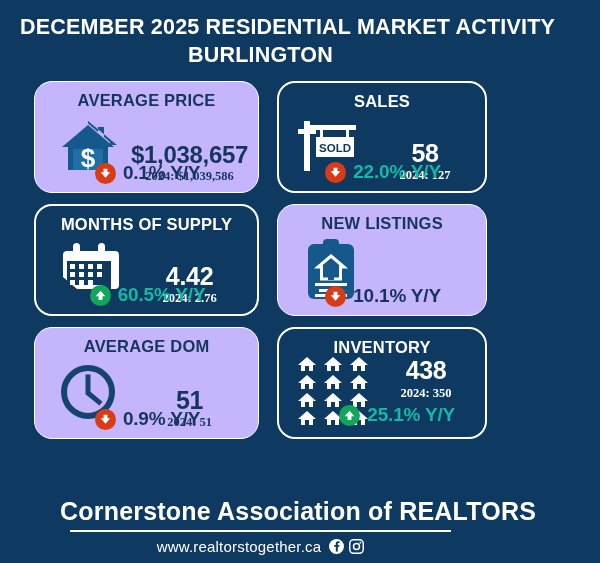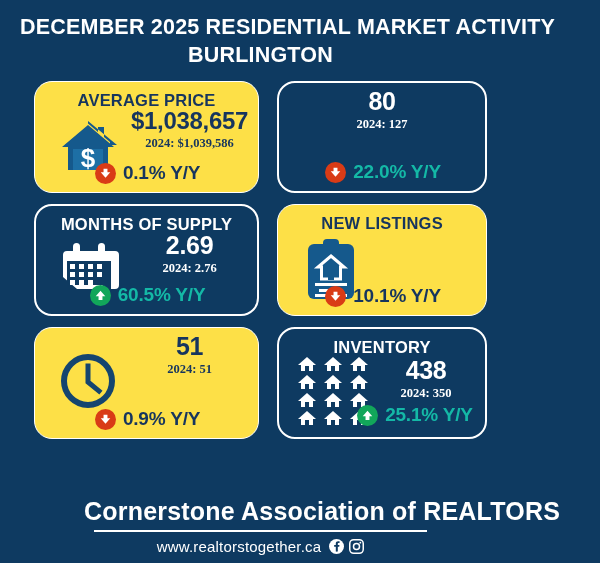--- a/index.html
+++ b/index.html
@@ -48,21 +48,21 @@
 
   .card {
     border-radius: 18px;
     height: 112px;
     position: relative;
     padding: 6px 10px 6px 10px;
     display: flex;
     flex-direction: column;
   }
   .card.light {
-    background: #fde047;
+    background: #c4b5fd;
     border: 1px solid #ffffff;
   }
   .card.dark {
     background: #0e3a61;
     border: 2px solid #ffffff;
   }
 
   .card-title {
     text-align: center;
     font-weight: bold;
@@ -87,21 +87,21 @@
     display: flex;
     align-items: center;
     justify-content: center;
     flex: none;
   }
   .stat-col {
     flex: 1;
     display: flex;
     flex-direction: column;
     align-items: center;
-    justify-content: flex-start;
+    justify-content: flex-end;
     padding-bottom: 2px;
   }
 
   .big-value {
     font-weight: bold;
     font-size: 25px;
     line-height: 1.02;
     letter-spacing: -0.3px;
     white-space: nowrap;
   }
@@ -161,33 +161,33 @@
   }
   .card.inventory .card-body { align-items: flex-start; }
   .card.inventory .icon-col {
     width: 88px;
     align-items: flex-start;
     padding-top: 1px;
   }
   .card.inventory .stat-col { justify-content: flex-start; padding-top: 2px; text-align: center; }
   .card.inventory .change-row {
     left: 68px;
-    right: 12px;
-    justify-content: space-between;
+    right: 20px;
+    justify-content: flex-end;
     bottom: 5px;
   }
 
   
   .footer {
     position: absolute;
     left: 0;
     right: 0;
     bottom: 8px;
     text-align: center;
-    padding: 0 84px;
+    padding: 0 60px;
   }
   .brand {
     color: #ffffff;
     font-size: 25px;
     font-weight: bold;
     letter-spacing: 0.2px;
     white-space: nowrap;
     line-height: 1.1;
   }
   .brand-rule {
@@ -243,23 +243,37 @@
             <svg width="13" height="13" viewBox="0 0 12 12">
                 <path d="M6 10 L1.6 4.8 L4.2 4.8 L4.2 1.6 L7.8 1.6 L7.8 4.8 L10.4 4.8 Z" fill="#ffffff"></path>
               </svg>
           </span>
           <span class="change-text">0.1% Y/Y</span>
         </div>
       </div>
     </div>
 
     <div class="card dark">
-      <div class="card-body">
+      <div class="card-title">SALES</div>
+      <div class="card-body">
+        <div class="icon-col">
+          <span>
+            <svg width="72" height="58" viewBox="0 0 72 58">
+              <rect x="8" y="4" width="6" height="50" fill="#ffffff"></rect>
+              <rect x="2" y="12" width="18" height="5" fill="#ffffff"></rect>
+              <rect x="14" y="8" width="46" height="5" fill="#ffffff"></rect>
+              <rect x="24" y="13" width="3" height="8" fill="#ffffff"></rect>
+              <rect x="50" y="13" width="3" height="8" fill="#ffffff"></rect>
+              <rect x="20" y="20" width="38" height="20" fill="#ffffff"></rect>
+              <text x="39" y="34.5" font-family="Liberation Sans, sans-serif" font-size="11.5" font-weight="bold" fill="#0e3a61" text-anchor="middle">SOLD</text>
+            </svg>
+          </span>
+        </div>
         <div class="stat-col">
-          <div class="big-value">80</div>
+          <div class="big-value">58</div>
           <div class="prev-value">2024: 127</div>
         </div>
         <div class="change-row">
           <span class="arrow-badge" style="background:#d93b16">
             <svg width="13" height="13" viewBox="0 0 12 12">
                 <path d="M6 10 L1.6 4.8 L4.2 4.8 L4.2 1.6 L7.8 1.6 L7.8 4.8 L10.4 4.8 Z" fill="#ffffff"></path>
               </svg>
           </span>
           <span class="change-text">22.0% Y/Y</span>
         </div>
@@ -287,21 +301,21 @@
                   <rect x="38" y="31" width="5" height="5"></rect>
                 <rect x="11" y="39" width="5" height="5"></rect>
                   <rect x="20" y="39" width="5" height="5"></rect>
                 <rect x="29" y="39" width="5" height="5"></rect>
               </g>
               <path d="M40 48 l12 -12 v12 z" fill="#0e3a61"></path>
             </svg>
           </span>
         </div>
         <div class="stat-col">
-          <div class="big-value">2.69</div>
+          <div class="big-value">4.42</div>
           <div class="prev-value">2024: 2.76</div>
         </div>
         <div class="change-row">
           <span class="arrow-badge" style="background:#12a65a">
             <svg width="13" height="13" viewBox="0 0 12 12">
                 <path d="M6 1.6 L10.4 6.8 L7.8 6.8 L7.8 10.2 L4.2 10.2 L4.2 6.8 L1.6 6.8 Z" fill="#ffffff"></path>
               </svg>
           </span>
           <span class="change-text">60.5% Y/Y</span>
         </div>
@@ -329,20 +343,21 @@
             <svg width="13" height="13" viewBox="0 0 12 12">
                 <path d="M6 10 L1.6 4.8 L4.2 4.8 L4.2 1.6 L7.8 1.6 L7.8 4.8 L10.4 4.8 Z" fill="#ffffff"></path>
               </svg>
           </span>
           <span class="change-text">10.1% Y/Y</span>
         </div>
       </div>
     </div>
 
     <div class="card light">
+      <div class="card-title">AVERAGE DOM</div>
       <div class="card-body">
         <div class="icon-col">
           <span>
             <svg width="58" height="58" viewBox="0 0 58 58">
               <circle cx="29" cy="29" r="24" fill="none" stroke="#15456f" stroke-width="6"></circle>
               <path d="M29 14 L29 30 L40 39" fill="none" stroke="#15456f" stroke-width="5" stroke-linecap="square"></path>
             </svg>
           </span>
         </div>
         <div class="stat-col">

